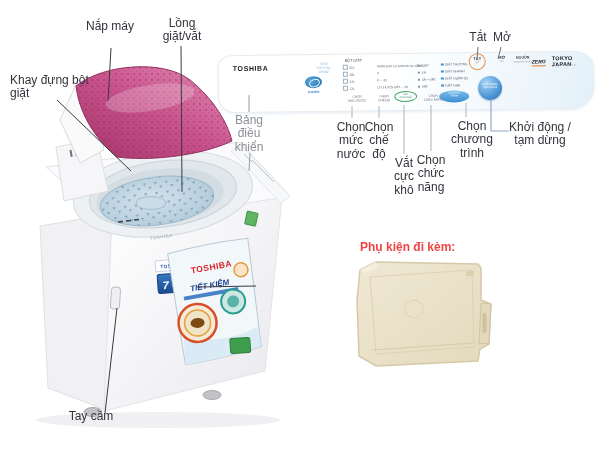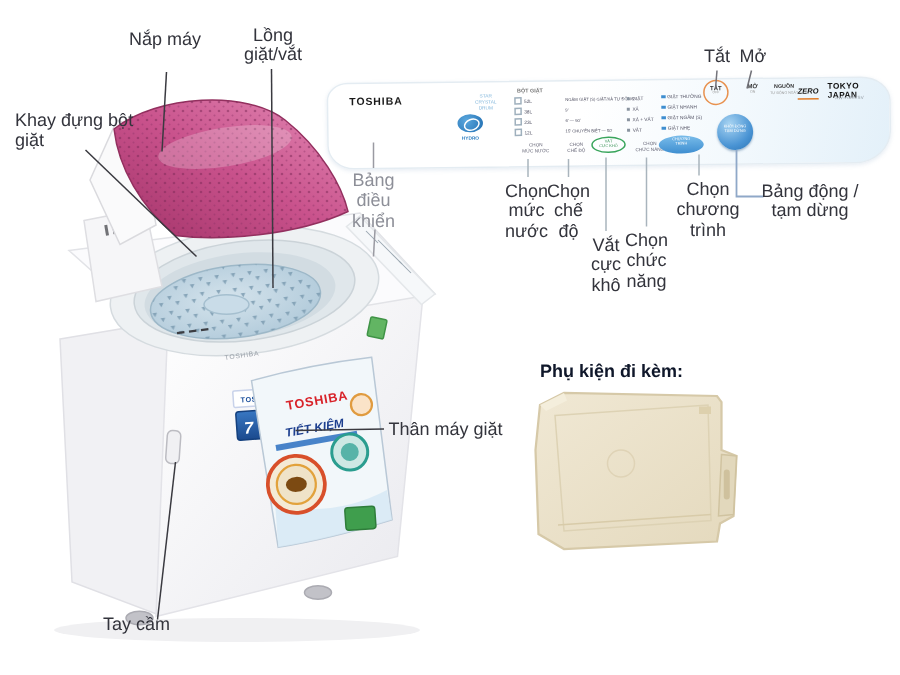--- a/index.html
+++ b/index.html
@@ -4,21 +4,21 @@
 <style>
   html,body{margin:0;padding:0;background:#fff;}
   .stage{position:relative;width:600px;height:450px;background:#ffffff;overflow:hidden;
          font-family:"Liberation Sans","DejaVu Sans",sans-serif;}
   .stage svg{position:absolute;left:0;top:0;}
   
   .callout{position:absolute;font-size:12px;line-height:1.12;color:#33343c;
            white-space:pre-line;text-align:center;}
   .callout.left{text-align:left;}
   .callout.gray{color:#8d8f98;}
-  .callout.bold{font-weight:bold;color:#0f172a;}
+  .callout.bold{font-weight:bold;color:#ef4444;}
   
   .panel{position:absolute;left:218px;top:53px;width:374px;height:56px;
          background:linear-gradient(103deg,#ffffff 45%,#f3f9fd 72%,#e3f0f9 100%);
          border:1px solid #e4ecf2;border-radius:14px 20px 24px 18px / 12px 16px 22px 16px;
          transform:rotate(-.7deg);box-shadow:0 1px 3px rgba(140,170,200,.22);}
   .panel .abs{position:absolute;}
   .pre{white-space:pre-line;}
   .p-brand{font-size:7px;font-weight:bold;letter-spacing:.6px;color:#1a1a1a;}
   .p-star{font-size:3.2px;line-height:1.3;color:#85b8dc;text-align:center;}
   .hydro-oval{width:17px;height:12px;border-radius:50%;
@@ -309,37 +309,36 @@
   </svg>
 
   <div class="callout" style="left:75px;top:20px;width:70px">Nắp máy</div>
   <div class="callout" style="left:147px;top:17px;width:70px">Lồng
 giặt/vắt</div>
   <div class="callout gray" style="left:223px;top:114px;width:52px">Bảng
 điều
 khiển</div>
   <div class="callout left" style="left:10px;top:74px;width:110px">Khay đựng bột
 giặt</div>
-  <div class="callout left" style="left:259px;top:280px;width:90px">Thân máy giặt</div>
   <div class="callout" style="left:56px;top:410px;width:70px">Tay cầm</div>
   <div class="callout" style="left:462px;top:31px;width:32px">Tắt</div>
   <div class="callout" style="left:486px;top:31px;width:32px">Mở</div>
   <div class="callout" style="left:321px;top:121px;width:60px">Chọn
 mức
 nước</div>
   <div class="callout" style="left:354px;top:121px;width:50px">Chọn
 chế
 độ</div>
   <div class="callout" style="left:379px;top:157px;width:50px">Vắt
 cực
 khô</div>
   <div class="callout" style="left:401px;top:154px;width:60px">Chọn
 chức
 năng</div>
   <div class="callout" style="left:437px;top:120px;width:70px">Chọn
 chương
 trình</div>
-  <div class="callout" style="left:500px;top:121px;width:80px">Bảng động /
+  <div class="callout" style="left:500px;top:121px;width:80px">Khởi động /
 tạm dừng</div>
 
   <div class="callout left bold" style="left:360px;top:241px;width:160px;font-weight:bold">Phụ kiện đi kèm:</div>
 
 </div>
 
 </body></html>

